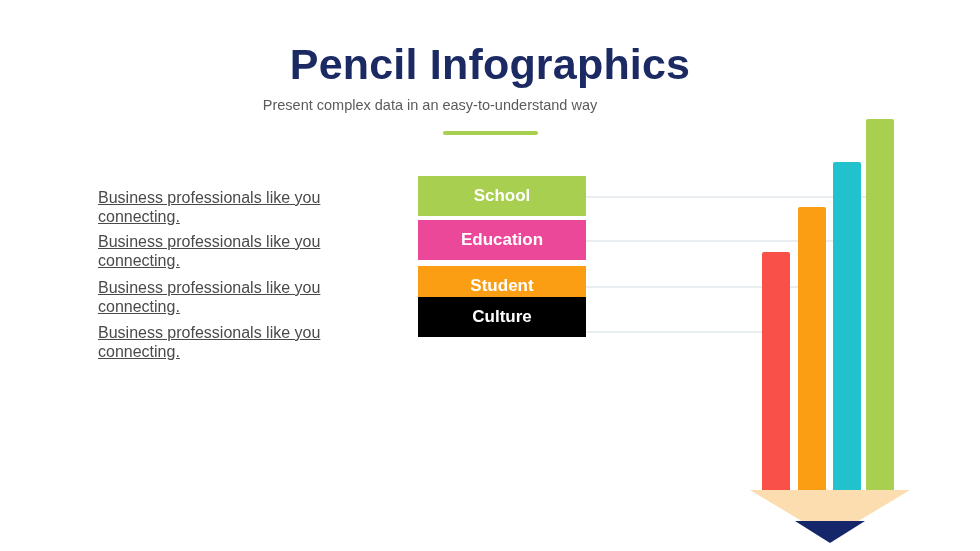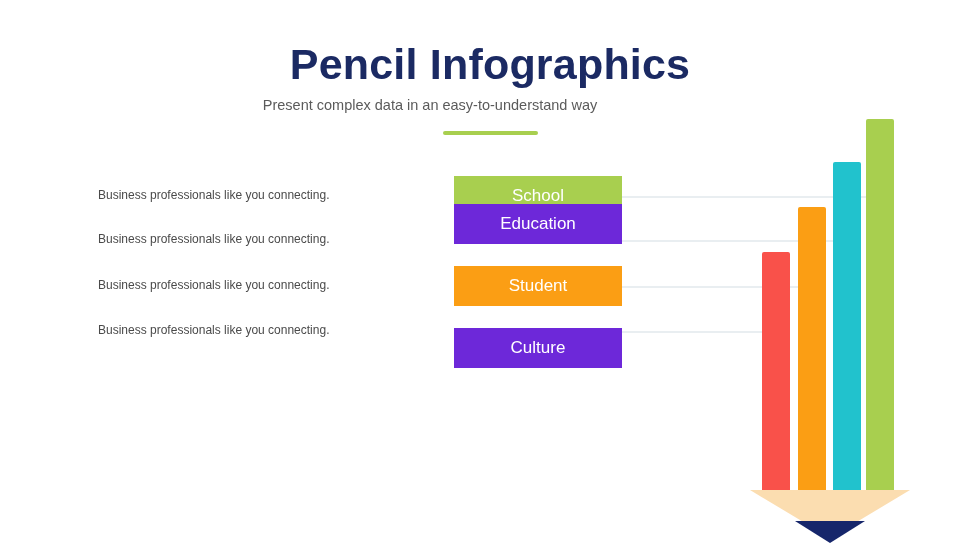--- a/index.html
+++ b/index.html
@@ -48,38 +48,38 @@
     background: #a8cf4f;
     border-radius: 2px;
   }
 
   
   .desc {
     position: absolute;
     left: 98px;
     width: 300px;
     text-align: left;
-    font-size: 12px;
+    font-size: 16px;
     color: #4a4a4a;
     line-height: 1.2;
+    text-decoration: underline;
   }
 
   
   .label-box {
     position: absolute;
     left: 418px;
     width: 168px;
     height: 40px;
     display: flex;
     align-items: center;
     justify-content: center;
     color: #ffffff;
     font-size: 17px;
-    font-weight: normal;
-    margin-left: 36px;
+    font-weight: bold;
   }
 
   
   .connector {
     position: absolute;
     height: 2px;
     background: #e9eef1;
   }
 
   
@@ -136,23 +136,23 @@
   <div class="connector" id="conn1" style="top: 240px; left: 586px; width: 267px; background: rgb(233, 238, 241);"></div>
   <div class="connector" id="conn2" style="top: 286px; left: 586px; width: 232px; background: rgb(233, 238, 241);"></div>
   <div class="connector" id="conn3" style="top: 331px; left: 586px; width: 196px; background: rgb(233, 238, 241);"></div>
 
   <div class="desc" id="desc0" style="top: 188px;">Business professionals like you connecting.</div>
   <div class="desc" id="desc1" style="top: 232px;">Business professionals like you connecting.</div>
   <div class="desc" id="desc2" style="top: 278px;">Business professionals like you connecting.</div>
   <div class="desc" id="desc3" style="top: 323px;">Business professionals like you connecting.</div>
 
   <div class="label-box" id="label0" style="top: 176px; background: rgb(168, 207, 79);">School</div>
-  <div class="label-box" id="label1" style="top: 204px; background: #6d28d9;">Education</div>
+  <div class="label-box" id="label1" style="top: 220px; background: #ec4899;">Education</div>
   <div class="label-box" id="label2" style="top: 266px; background: rgb(251, 158, 20); text-align: right;">Student</div>
-  <div class="label-box" id="label3" style="top: 328px; background: #6d28d9;">Culture</div>
+  <div class="label-box" id="label3" style="top: 297px; background: #000000;">Culture</div>
 
   <div class="pencil-wrap">
     <div class="pencil-body">
       <div class="bar" id="bar3" style="background: rgb(249, 81, 74); left: 12px; width: 28px; height: 238px; bottom: auto; top: 72px;"></div>
       <div class="bar" id="bar2" style="background: rgb(251, 158, 20); left: 48px; width: 28px; height: 283px; bottom: auto; top: 27px;"></div>
       <div class="bar" id="bar1" style="background: rgb(33, 194, 205); left: 83px; width: 28px; height: 328px; bottom: auto; top: -18px;"></div>
       <div class="bar" id="bar0" style="background: rgb(168, 207, 79); left: 116px; width: 28px; height: 371px; bottom: auto; top: -61px;"></div>
     </div>
     <div class="pencil-tip"></div>
     <div class="pencil-lead"></div>

